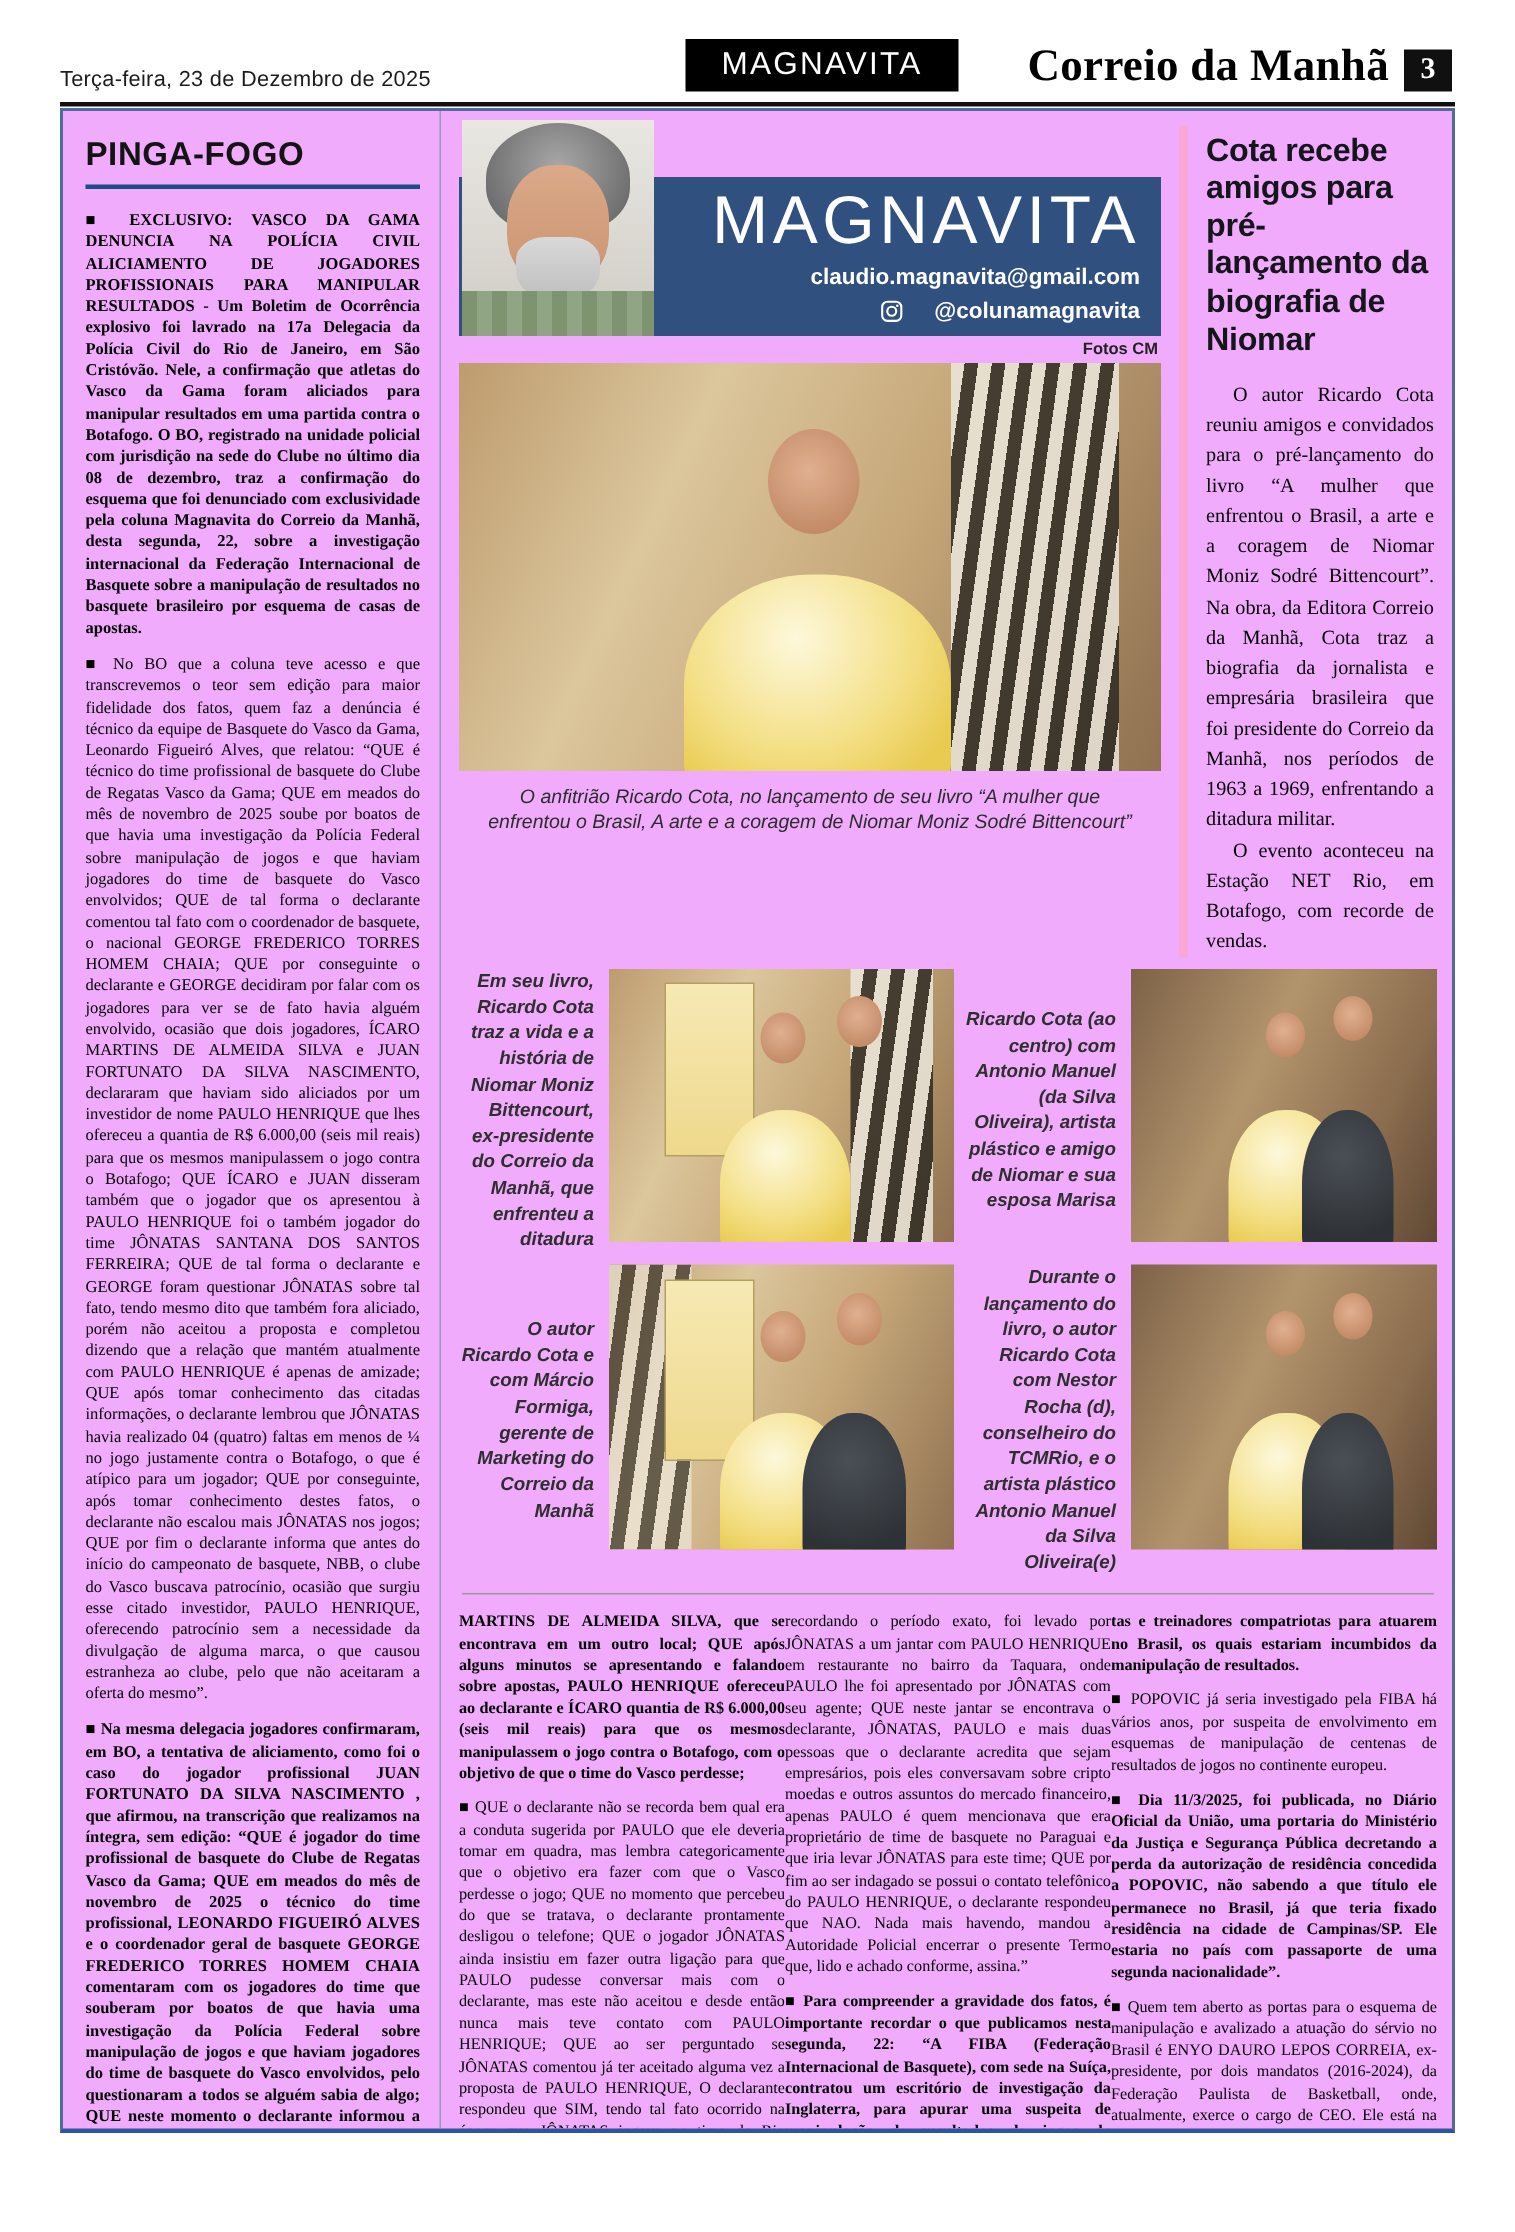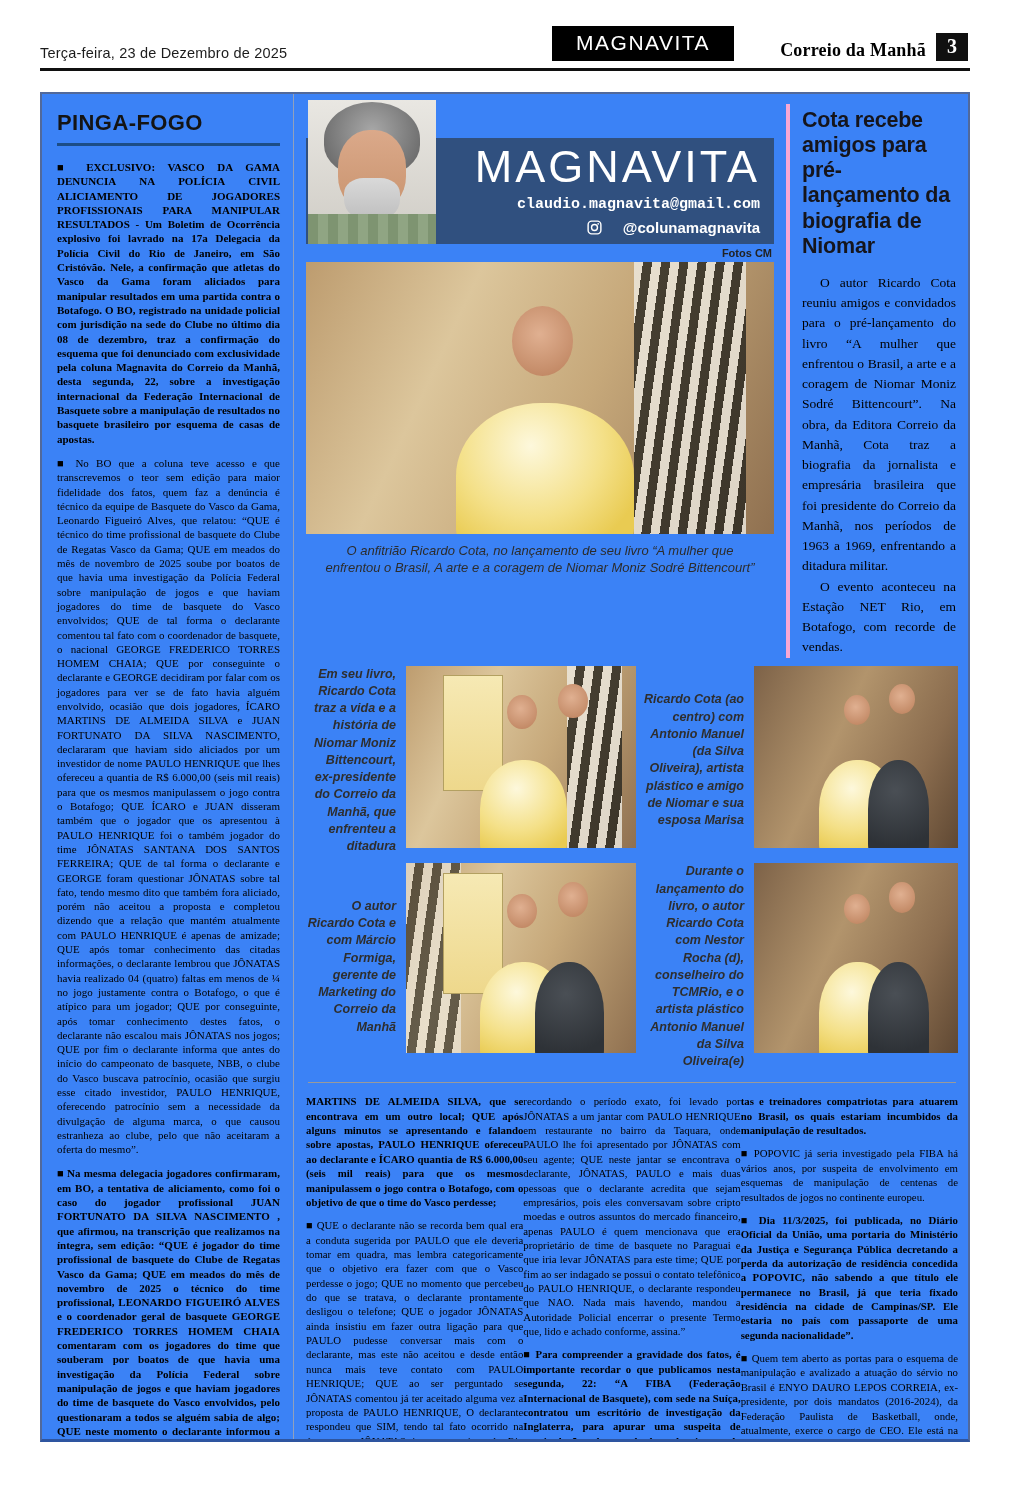--- a/index.html
+++ b/index.html
@@ -5,43 +5,43 @@
   * { margin:0; padding:0; box-sizing:border-box; }
   html,body { width:1010px; background:#fff; }
   body { height:1488px; overflow:hidden; font-family:"Liberation Serif", serif; color:#000; }
 
   
   .topbar { display:flex; align-items:flex-end; padding:26px 42px 7px 40px; gap:0; }
   .date { font-family:"Liberation Sans", sans-serif; font-size:14.5px; color:#1c1c1c; letter-spacing:.2px; }
   .tspacer { flex:1; }
   .tagbox { background:#000; color:#fff; font-family:"Liberation Sans", sans-serif;
             font-size:21px; letter-spacing:1.5px; padding:5px 24px 6px; font-weight:400; }
-  .masthead { font-family:"Liberation Serif", serif; font-weight:700; font-size:18px;
+  .masthead { font-family:"Liberation Serif", serif; font-weight:700; font-size:30px;
               letter-spacing:.2px; margin-left:46px; white-space:nowrap; }
   .pagenum { background:#101010; color:#fff; font-family:"Liberation Serif", serif; font-weight:700;
              font-size:20px; padding:2px 11px 3px; margin-left:10px; }
   .black-rule { height:3px; background:#101010; margin:0 40px; }
 
   
-  .frame { margin:21px 40px 0; border:2px solid #51699b; border-bottom:3px solid #2e55a0;
-           height:1350px; display:flex; overflow:hidden; background:#3b82f6;justify-content:flex-end; }
+  .frame { margin:1px 40px 0; border:2px solid #51699b; border-bottom:3px solid #2e55a0;
+           height:1350px; display:flex; overflow:hidden; background:#f0abfc;justify-content:flex-end; }
 
   
   .pinga { width:252px; border-right:1px solid #90a0bd; padding:16px 13px 0 15px; overflow:hidden; flex:none; }
   .pinga-title { font-family:"Liberation Sans", sans-serif; font-weight:800; font-size:22px;
                  letter-spacing:.4px; color:#141414; }
   .pinga-underline { height:3px; background:#1c4d86; margin:7px 0 14px; }
   .para { font-size:11px; line-height:1.3; text-align:justify; margin-bottom:10px; }
   .para.b { font-weight:700; }
 
   
   .centerright { flex:1; display:flex; flex-direction:column; padding:10px 10px 0 12px; overflow:hidden; }
   .topflex { display:flex; }
   .centercol { width:468px; flex:none; }
-  .rightcol { flex:1; border-left:4px solid #f9a8d4; margin-left:12px; padding:4px 2px 0 12px; align-self:flex-start; }
+  .rightcol { flex:1; border-left:6px solid #f9a8d4; margin-left:12px; padding:4px 2px 0 12px; align-self:flex-start; }
   .headline { font-family:"Liberation Sans", sans-serif; font-size:21.5px; font-weight:600;
               line-height:1.17; color:#15151c; margin-bottom:14px; letter-spacing:-.2px; }
   .rpara { font-size:13.5px; line-height:1.5; text-align:justify; text-indent:18px; }
 
   
   .banner { position:relative; height:106px; background:#30507f; margin-top:34px; }
   .avatar { position:absolute; left:2px; bottom:0; width:128px; height:144px;
             background:linear-gradient(#e9e7e2,#cfccc5); overflow:hidden; }
   .av-hair { position:absolute; top:2px; left:16px; width:96px; height:74px;
              background:radial-gradient(circle at 50% 40%, #a8a8a8, #6d6d6d 80%);
@@ -49,21 +49,21 @@
   .av-face { position:absolute; top:30px; left:30px; width:68px; height:80px;
              background:linear-gradient(#dba98a,#c9946f); border-radius:46% 46% 42% 42%; }
   .av-beard { position:absolute; top:78px; left:36px; width:56px; height:44px;
               background:linear-gradient(#d9d9d9,#bdbdbd); border-radius:36% 36% 52% 52%; }
   .av-shirt { position:absolute; bottom:0; left:0; width:128px; height:30px;
               background:repeating-linear-gradient(90deg,#7e9471 0 10px,#90a583 10px 20px); }
   .bannertext { position:absolute; right:14px; top:6px; bottom:8px; left:140px;
                 display:flex; flex-direction:column; align-items:flex-end; justify-content:space-between; }
   .b-title { font-family:"Liberation Sans", sans-serif; font-size:45px; color:#fff;
              letter-spacing:3px; line-height:1; font-weight:400; }
-  .b-email { font-family:Liberation Mono, monospace; font-size:15px; font-weight:700; color:#fff; }
+  .b-email { font-family:Liberation Sans, sans-serif; font-size:15px; font-weight:700; color:#fff; }
   .b-insta { display:flex; align-items:center; gap:20px; font-family:"Liberation Sans", sans-serif;
              font-size:15px; font-weight:700; color:#fff; }
   .fotoscm { text-align:right; font-family:"Liberation Sans", sans-serif; font-weight:700;
              font-size:11px; color:#222; margin:3px 2px 3px; }
 
   
   .photo { position:relative; overflow:hidden;
            background:linear-gradient(115deg,#b3placeholder); }
   .ph-base { background:linear-gradient(115deg,#bd9c6f 0%,#dcc69c 30%,#c6a87a 58%,#8f7050 100%); }
   .ph-dark { background:linear-gradient(115deg,#7d6248 0%,#b2946c 40%,#8a6c4e 75%,#5f4833 100%); }

